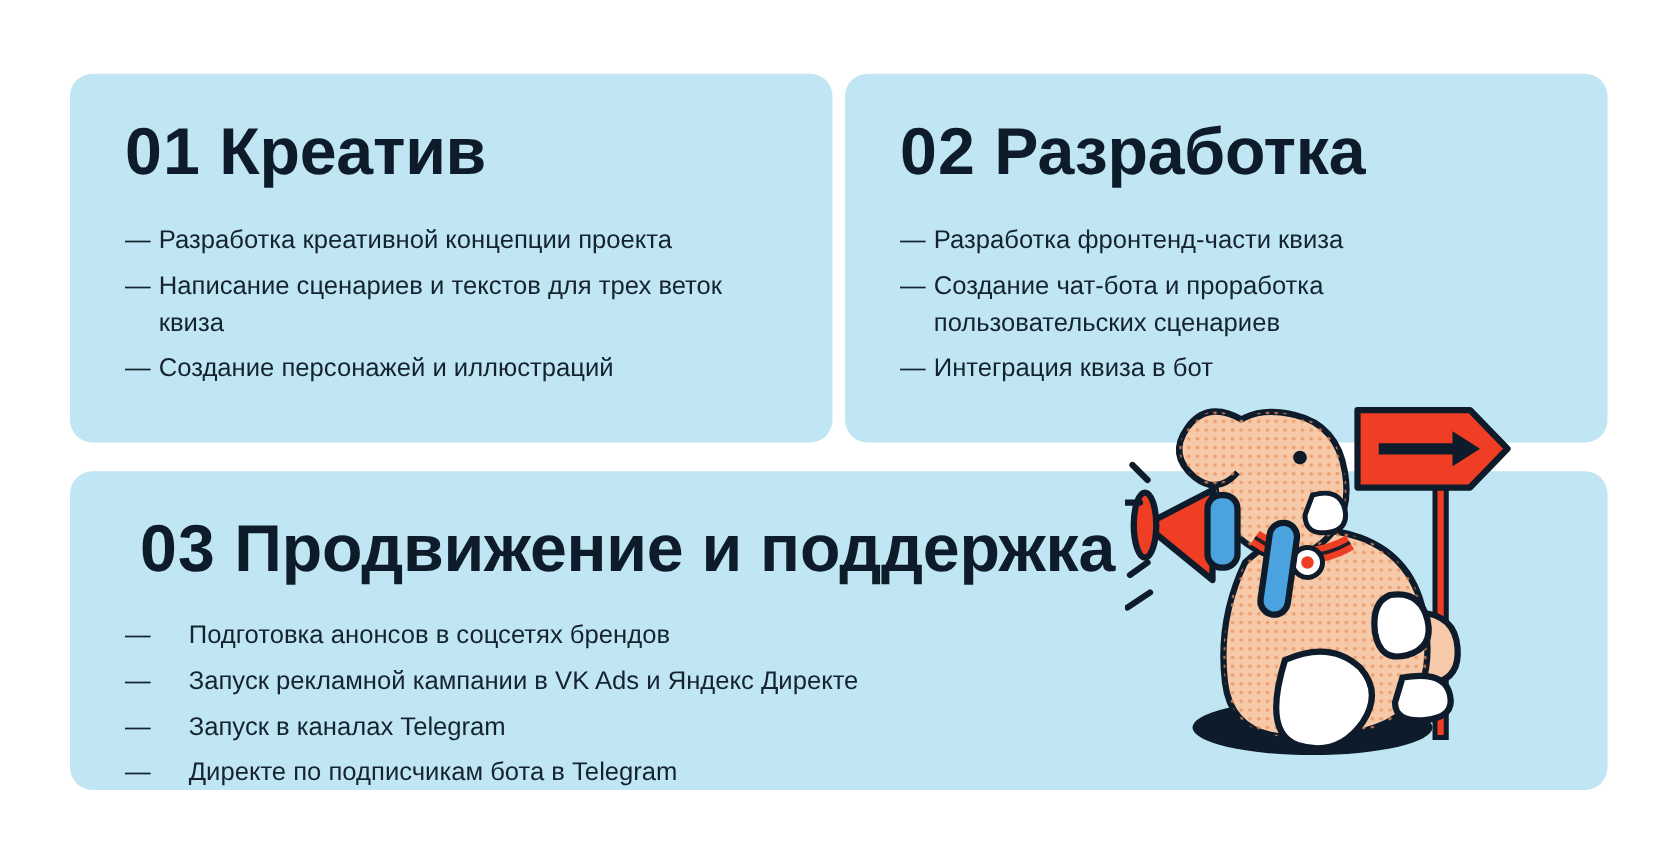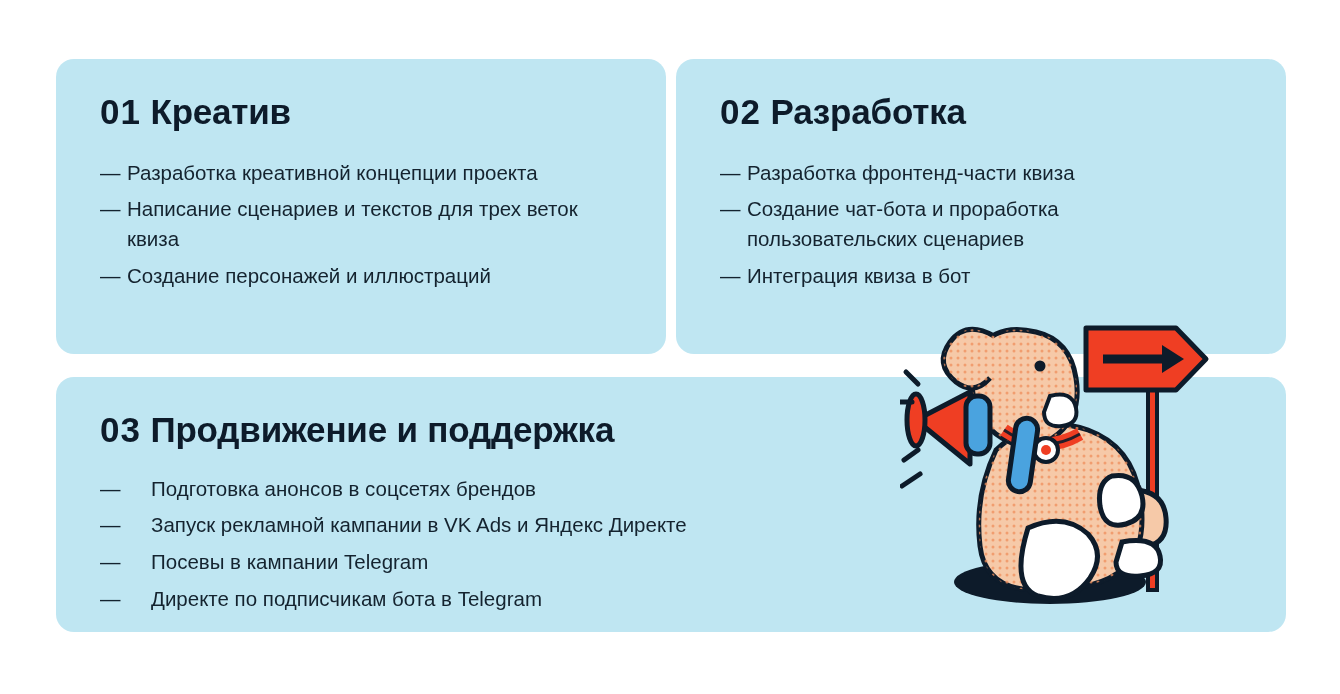--- a/index.html
+++ b/index.html
@@ -40,33 +40,34 @@
     padding: 34px 60px 0 44px;
   }
   #card-03 {
     left: 56px;
     top: 377px;
     width: 1230px;
     height: 255px;
     padding: 34px 40px 0 44px;
   }
   .card-title {
-    font-size: 35px;
+    font-size: 53px;
     font-weight: 700;
     letter-spacing: -0.2px;
     line-height: 1.1;
     margin: 0 0 26px 0;
     color: #0d1b2a;
     white-space: nowrap;
   }
   .card-title .num {
     letter-spacing: 1px;
   }
   #card-03 .card-title {
     margin-bottom: 24px;
+    margin-left: 12px;
   }
   .bullets {
     list-style: none;
     margin: 0;
     padding: 0;
   }
   .bullets li {
     display: flex;
     align-items: flex-start;
     font-size: 20.5px;
@@ -145,21 +146,21 @@
       <li>
           <span class="dash">—</span>
           <span class="btext">Подготовка анонсов в соцсетях брендов</span>
         </li>
       <li>
           <span class="dash">—</span>
           <span class="btext">Запуск рекламной кампании в VK Ads и Яндекс Директе</span>
         </li>
       <li>
           <span class="dash">—</span>
-          <span class="btext">Посевы в кампании Telegram</span>
+          <span class="btext">Запуск в каналах Telegram</span>
         </li>
       <li>
           <span class="dash">—</span>
           <span class="btext">Директе по подписчикам бота в Telegram</span>
         </li>
     </ul>
   </div>
 
   <div class="dog-wrap">
     <svg viewBox="0 0 340 330" width="340" height="330" xmlns="http://www.w3.org/2000/svg">

